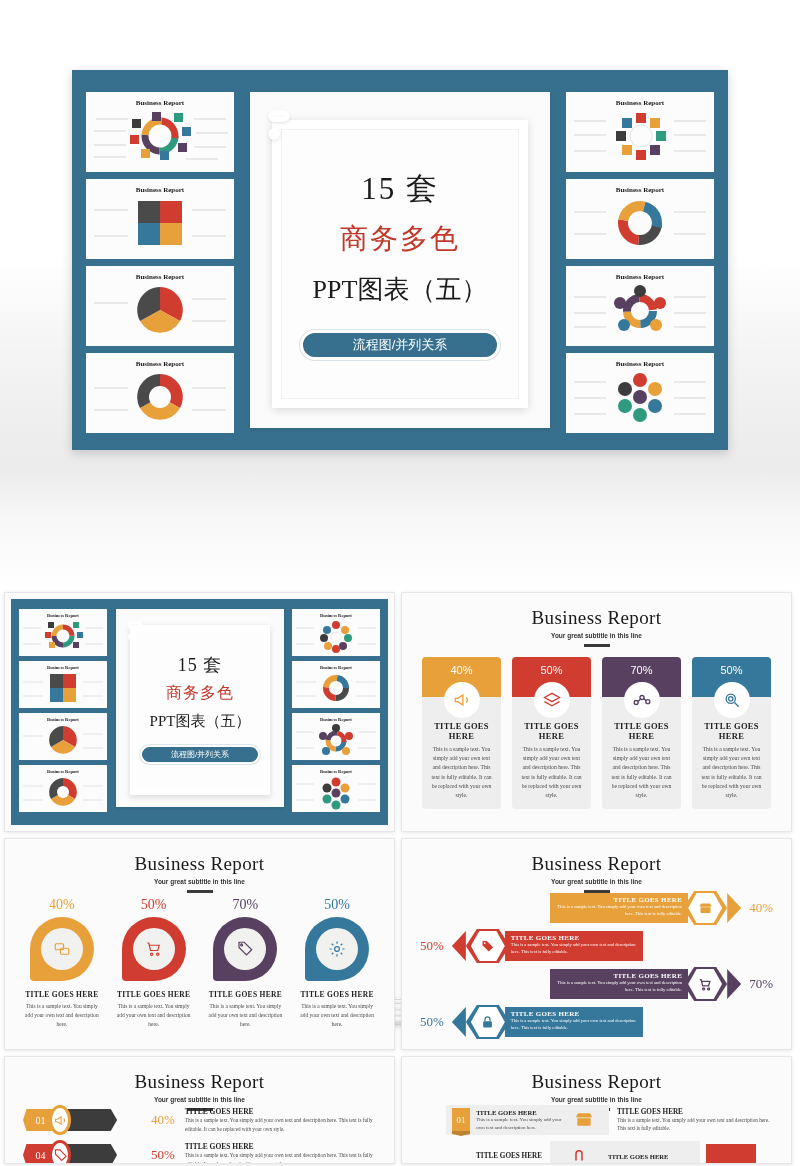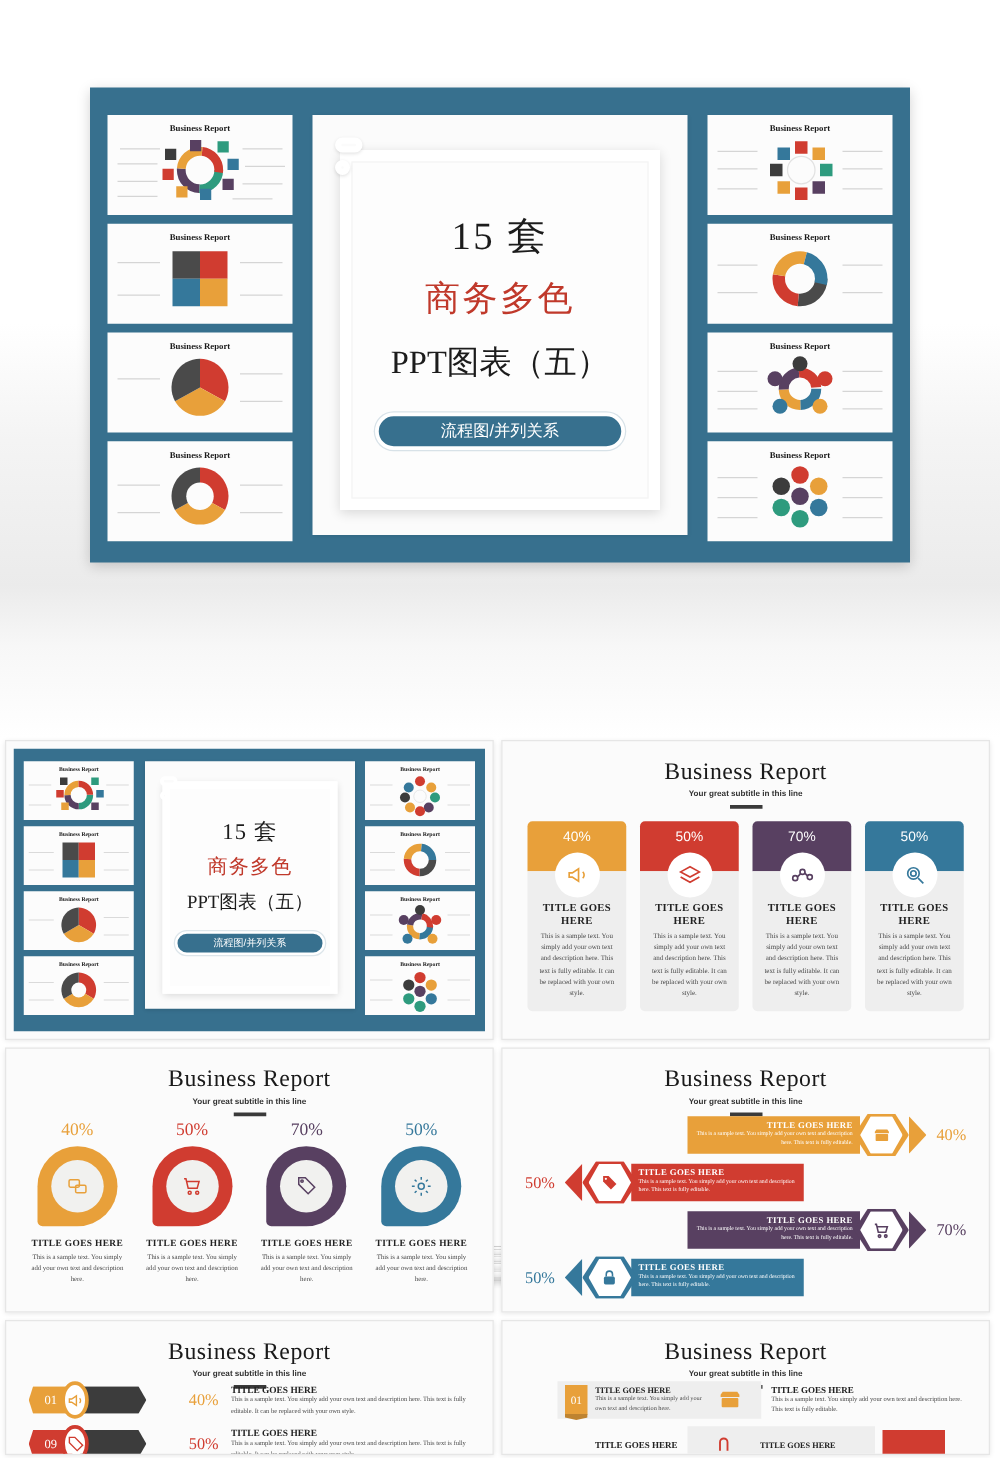--- a/index.html
+++ b/index.html
@@ -822,21 +822,21 @@
               </svg>
           </div>
           <div class="ndark"></div>
           <div class="npct" style="color:#E8A03A">40%</div>
           <div class="ntxt">
             <div class="nh">TITLE GOES HERE</div>
             <div class="np">This is a sample text. You simply add your own text and description here. This text is fully editable. It can be replaced with your own style.</div>
           </div>
         </div>
         <div class="nrow">
-          <div class="ntag" style="background:#D03C30">09</div>
+          <div class="ntag" style="background:#D03C30">04</div>
           <div class="nring" style="color:#D03C30">
             <svg width="15" height="15" viewBox="0 0 24 24" fill="none" stroke="#D03C30" stroke-width="1.8">
               <path d="M11 3H4v7l10 10 7-7L11 3z"></path>
               </svg>
           </div>
           <div class="ndark"></div>
           <div class="npct" style="color:#D03C30">50%</div>
           <div class="ntxt">
             <div class="nh">TITLE GOES HERE</div>
             <div class="np">This is a sample text. You simply add your own text and description here. This text is fully editable. It can be replaced with your own style.</div>

